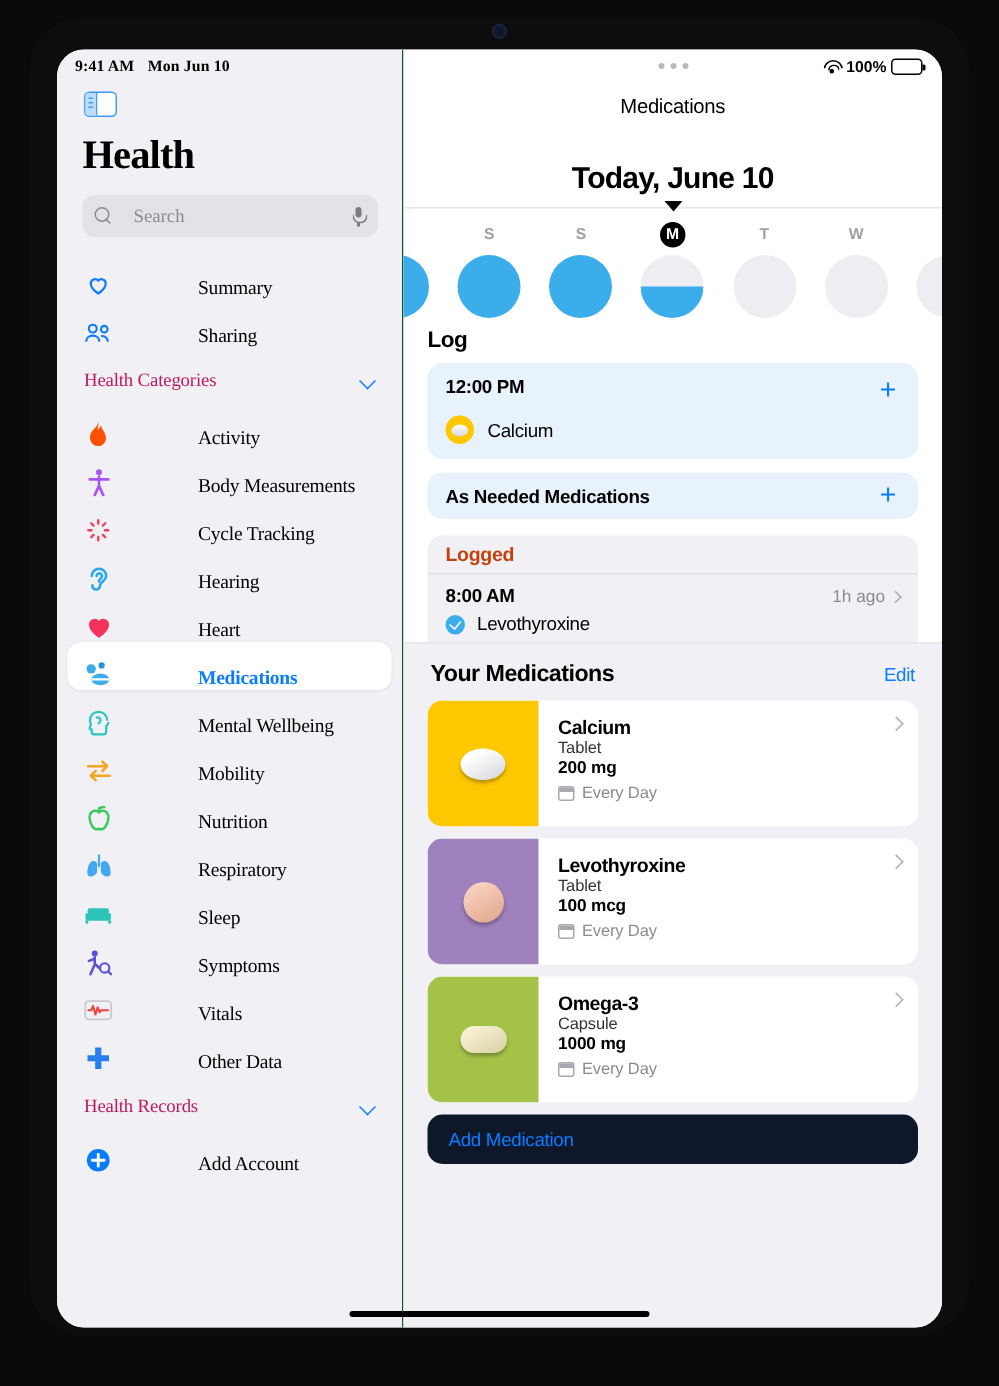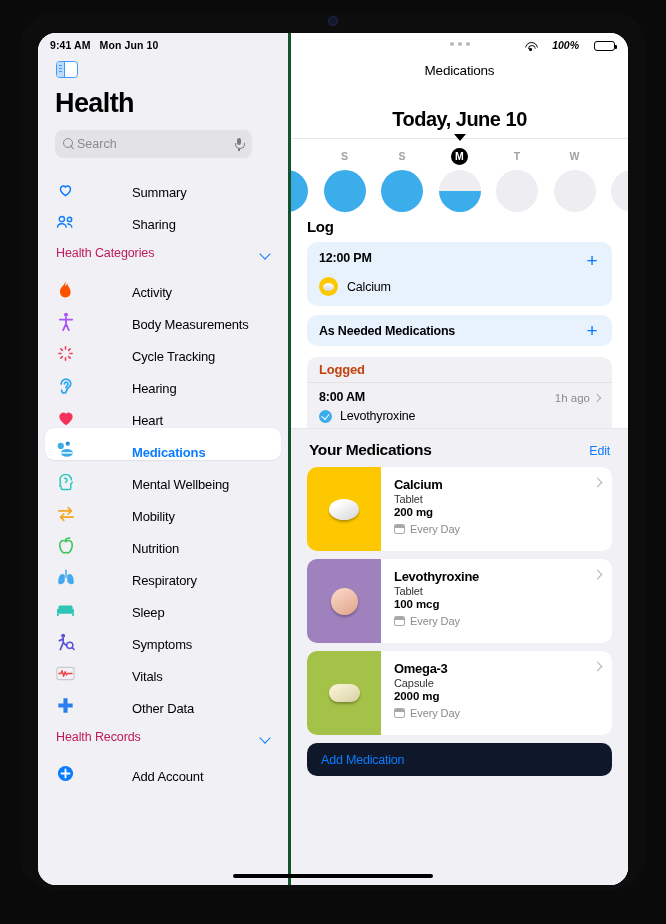--- a/index.html
+++ b/index.html
@@ -33,26 +33,27 @@
     left: 38px; top: 33px;
     width: 590px; height: 852px;
     background: #ffffff;
     border-radius: 18px;
     overflow: hidden;
     display: flex;
   }
 
   
   .sidebar {
-    width: 253px;
+    width: 231px;
     height: 100%;
     background: #f1f1f5;
     position: relative;
     flex-shrink: 0;
-    border-right: 3px solid #14532d;
+    border-right: 1px solid #14532d;
+    font-family: Liberation Serif, serif;
   }
   .status-left {
     position: absolute; left: 12px; top: 6px;
     font-size: 10.5px; font-weight: 600; color: #000;
     letter-spacing: 0.1px;
     display: flex; gap: 9px;
   }
   .sidebar-toggle {
     position: absolute; left: 18px; top: 28px;
     width: 22px; height: 17px;
@@ -83,21 +84,21 @@
   .search-ico { width: 12px; height: 12px; position: relative; flex-shrink:0; }
   .search-ico::before {
     content:''; position:absolute; left:0; top:0;
     width:8px; height:8px; border:1.3px solid #8a8a8f; border-radius:50%;
   }
   .search-ico::after {
     content:''; position:absolute; left:7.2px; top:7.2px;
     width:4.5px; height:1.3px; background:#8a8a8f; transform: rotate(45deg);
     transform-origin: left center; border-radius:1px;
   }
-  .search-ph { font-size: 12.5px; color: #8a8a8f; margin-left: 2px; flex: 1; }
+  .search-ph { font-size: 12.5px; color: #8a8a8f; margin-left: 14px; flex: 1; }
   .mic-ico { width: 10px; height: 14px; position: relative; flex-shrink:0; }
   .mic-ico::before {
     content:''; position:absolute; left:2.6px; top:0.5px;
     width:4.6px; height:7.5px; background:#7a7a80; border-radius:2.4px;
   }
   .mic-ico::after {
     content:''; position:absolute; left:1px; top:6px;
     width:8px; height:4.5px; border:1.2px solid #7a7a80; border-top:none;
     border-radius: 0 0 5px 5px;
   }
@@ -136,22 +137,22 @@
     transform: rotate(45deg);
   }
 
   
   .main {
     flex: 1; height: 100%; position: relative;
     background: #ffffff; overflow: hidden;
   }
   .status-right {
     position: absolute; right: 13px; top: 6px;
-    display: flex; align-items: flex-end; gap: 15px;
-    font-size: 10.5px; font-weight: 600; color: #000; font-style: italic;
+    display: flex; align-items: flex-start; gap: 3px;
+    font-size: 10.5px; font-weight: 600; color: #000;
   }
   .wifi { width: 13px; height: 10px; position: relative; }
   .wifi::before {
     content:''; position:absolute; left:1px; top:1px;
     width:11px; height:11px;
     border:1.6px solid #000; border-radius:50%;
     clip-path: polygon(0 0, 100% 0, 100% 42%, 0 42%);
   }
   .wifi::after {
     content:''; position:absolute; left:3.6px; top:4px;
@@ -722,21 +723,21 @@
           </div>
         </div>
 
         <div class="med-card">
           <div class="med-thumb" style="background:#a4c247">
             <div class="shape-capsule"></div>
           </div>
           <div class="med-info">
             <div class="med-name">Omega-3</div>
             <div class="med-form">Capsule</div>
-            <div class="med-dose">2000 mg</div>
+            <div class="med-dose">1000 mg</div>
             <div class="med-freq">
               <span class="cal-ico"></span>
               <span>Every Day</span>
             </div>
             <span class="med-chev"></span>
           </div>
         </div>
 
         <div class="add-med">Add Medication</div>
       </div>

